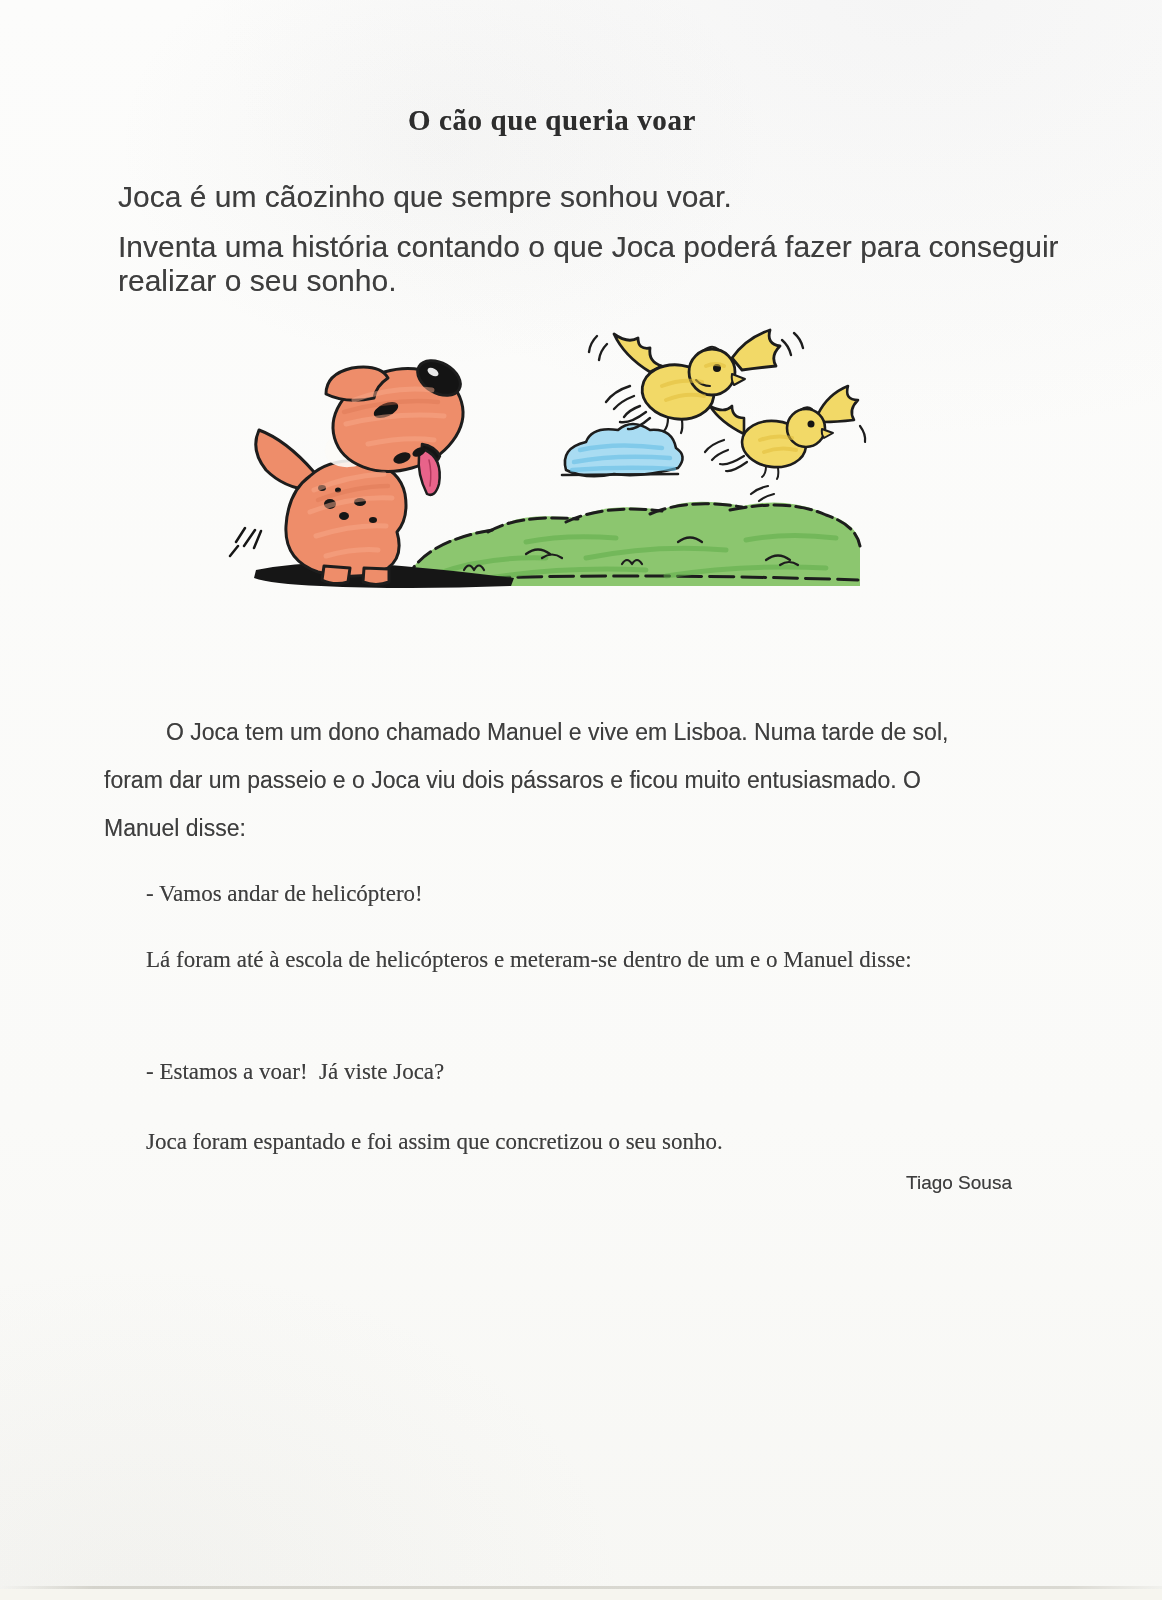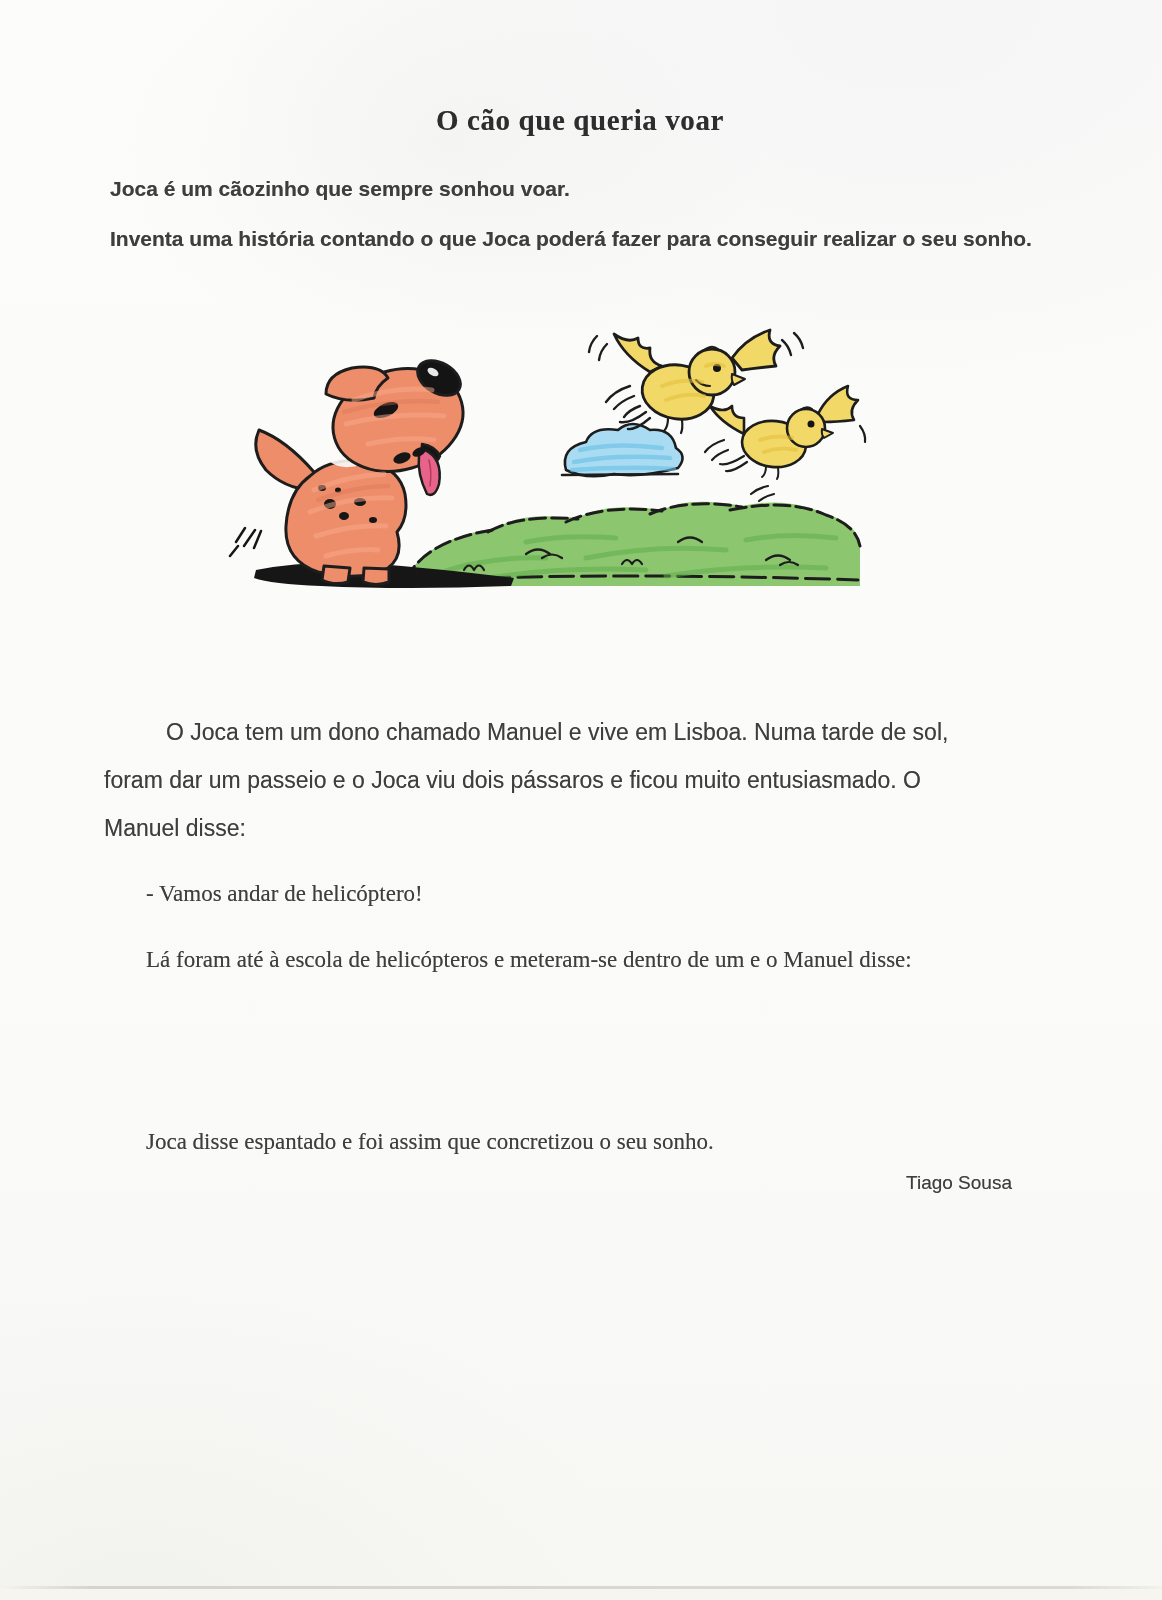--- a/index.html
+++ b/index.html
@@ -13,25 +13,25 @@
       radial-gradient(120% 55% at 78% 0%, rgba(185,185,195,.10), transparent 50%),
       radial-gradient(70% 35% at 12% 100%, rgba(180,178,170,.08), transparent 60%),
       radial-gradient(40% 20% at 38% 9%, rgba(170,170,170,.07), transparent 70%),
       linear-gradient(180deg,#fcfcfb 0%,#fafaf8 70%,#f7f7f4 100%);
   }
   .txt{ text-shadow:0 0 .6px rgba(62,62,62,.5); }
   .doc-title{
     position:absolute;top:104px;left:0;width:1104px;margin:0;
     text-align:center;
     font-family:"Liberation Serif",serif;
-    font-weight:700;font-size:29px;letter-spacing:.6px;color:#2d2d2d;padding-left:28px;
+    font-weight:700;font-size:29px;letter-spacing:.6px;color:#2d2d2d;
   }
   .instr{
-    position:absolute;left:102px;width:900px;margin:8px;
-    font-size:21px;line-height:34px;font-weight:bold;
+    position:absolute;left:102px;width:900px;margin:16px;
+    font-size:30px;line-height:34px;
   }
   .instr2{width:948px;}
   .story-title{
     position:absolute;top:634px;left:0;width:1104px;margin:0;
     text-align:center;font-size:24px;font-weight:700;color:#363636;
   }
   .story{
     position:absolute;left:96px;width:882px;margin:8px;
     font-size:23px;line-height:48px;white-space:pre-wrap;
   }
@@ -195,19 +195,20 @@
           <path d="M118 84 Q168 70 212 74"></path>
         </g>
       </g>
     </svg>
   </div>
 
 
   <p class="story indent60 txt" style="top:700px">O Joca tem um dono chamado Manuel e vive em Lisboa. Numa tarde de sol, foram dar um passeio e o Joca viu dois pássaros e ficou muito entusiasmado. O Manuel disse:</p>
   <p class="story indent40 txt" style="top:862px">- Vamos andar de helicóptero!</p>
   <p class="story w-p2 indent40 txt" style="top:928px">Lá foram até à escola de helicópteros e meteram-se dentro de um e o Manuel disse:</p>
-  <p class="story indent40 txt" style="top:1110px">Joca disse espantado e foi assim que concretizou o seu sonho.</p>
+  <p class="story indent40 txt" style="top:1040px">- Estamos a voar!  Já viste Joca?</p>
+  <p class="story indent40 txt" style="top:1110px">Joca foram espantado e foi assim que concretizou o seu sonho.</p>
 
   <p class="signature txt">Tiago Sousa</p>
 
   <div class="edge-line"></div>
   <div class="edge-below"></div>
 </div>
 
 </body></html>

